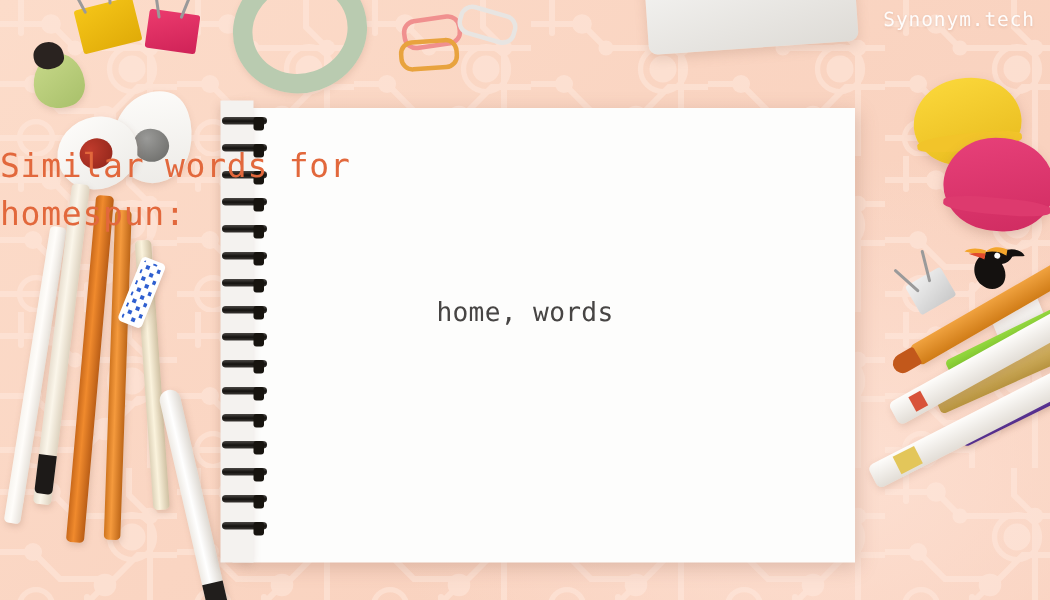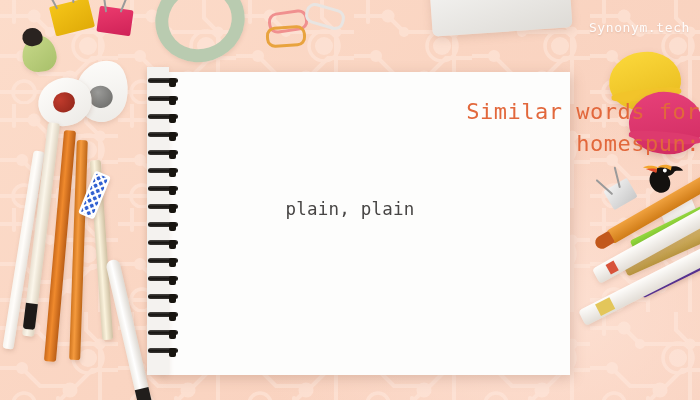--- a/index.html
+++ b/index.html
@@ -133,28 +133,28 @@
     background:#fdfdfc;box-shadow:2px 3px 12px rgba(140,95,75,.28);}
   #notepad:before{content:"";position:absolute;left:-8px;top:-5px;width:22px;height:308px;
     background:#f4f2ef;box-shadow:-1px 2px 6px rgba(140,95,75,.2);}
   #spiral{position:absolute;left:148px;top:78px;width:34px;height:292px;}
   .ring{position:absolute;left:0;width:30px;height:9px;}
   .ring .wire{position:absolute;left:0;top:0;width:30px;height:5px;
     background:linear-gradient(180deg,#4a4744,#14120f 55%,#3a3734);border-radius:3px;}
   .ring .hook{position:absolute;left:21px;top:0;width:7px;height:9px;
     background:#17140f;border-radius:2px;}
   
-  #title{position:absolute;left:0;right:0;top:96px;text-align:right;
-    color:#e2683c;font-size:22px;line-height:32px;letter-spacing:.5px;padding-left:34px;}
+  #title{position:absolute;left:0;right:0;top:96px;text-align:left;
+    color:#e2683c;font-size:22px;line-height:32px;letter-spacing:.5px;}
   #title .l2{display:block;}
   #words{position:absolute;left:0;right:0;top:196px;text-align:center;
     color:#474544;font-size:17.5px;line-height:26px;letter-spacing:.2px;}
   #words .wl{display:block;white-space:pre;}
   
-  #watermark{position:absolute;right:10px;top:20px;color:#ffffff;font-size:13px;
+  #watermark{position:absolute;right:10px;top:6px;color:#ffffff;font-size:13px;
     letter-spacing:.6px;opacity:.95;text-shadow:0 1px 2px rgba(180,130,110,.35);}
 </style>
 </head>
 <body>
 
 <div id="scene">
 
   <svg class="circuit" viewBox="0 0 700 400" preserveAspectRatio="none">
     <defs>
       <pattern id="cir" width="118" height="104" patternUnits="userSpaceOnUse">
@@ -309,17 +309,17 @@
         <div class="hook"></div>
       </div>
     </div>
 
   <div id="title">
     <span class="l1">Similar words for</span>
     <span class="l2">homespun:</span>
   </div>
 
   <div id="words">
-    <span class="wl">plain, plain</span>
+    <span class="wl">home, words</span>
   </div>
 
   <div id="watermark">Synonym.tech</div>
 </div>
 
 </body></html>

